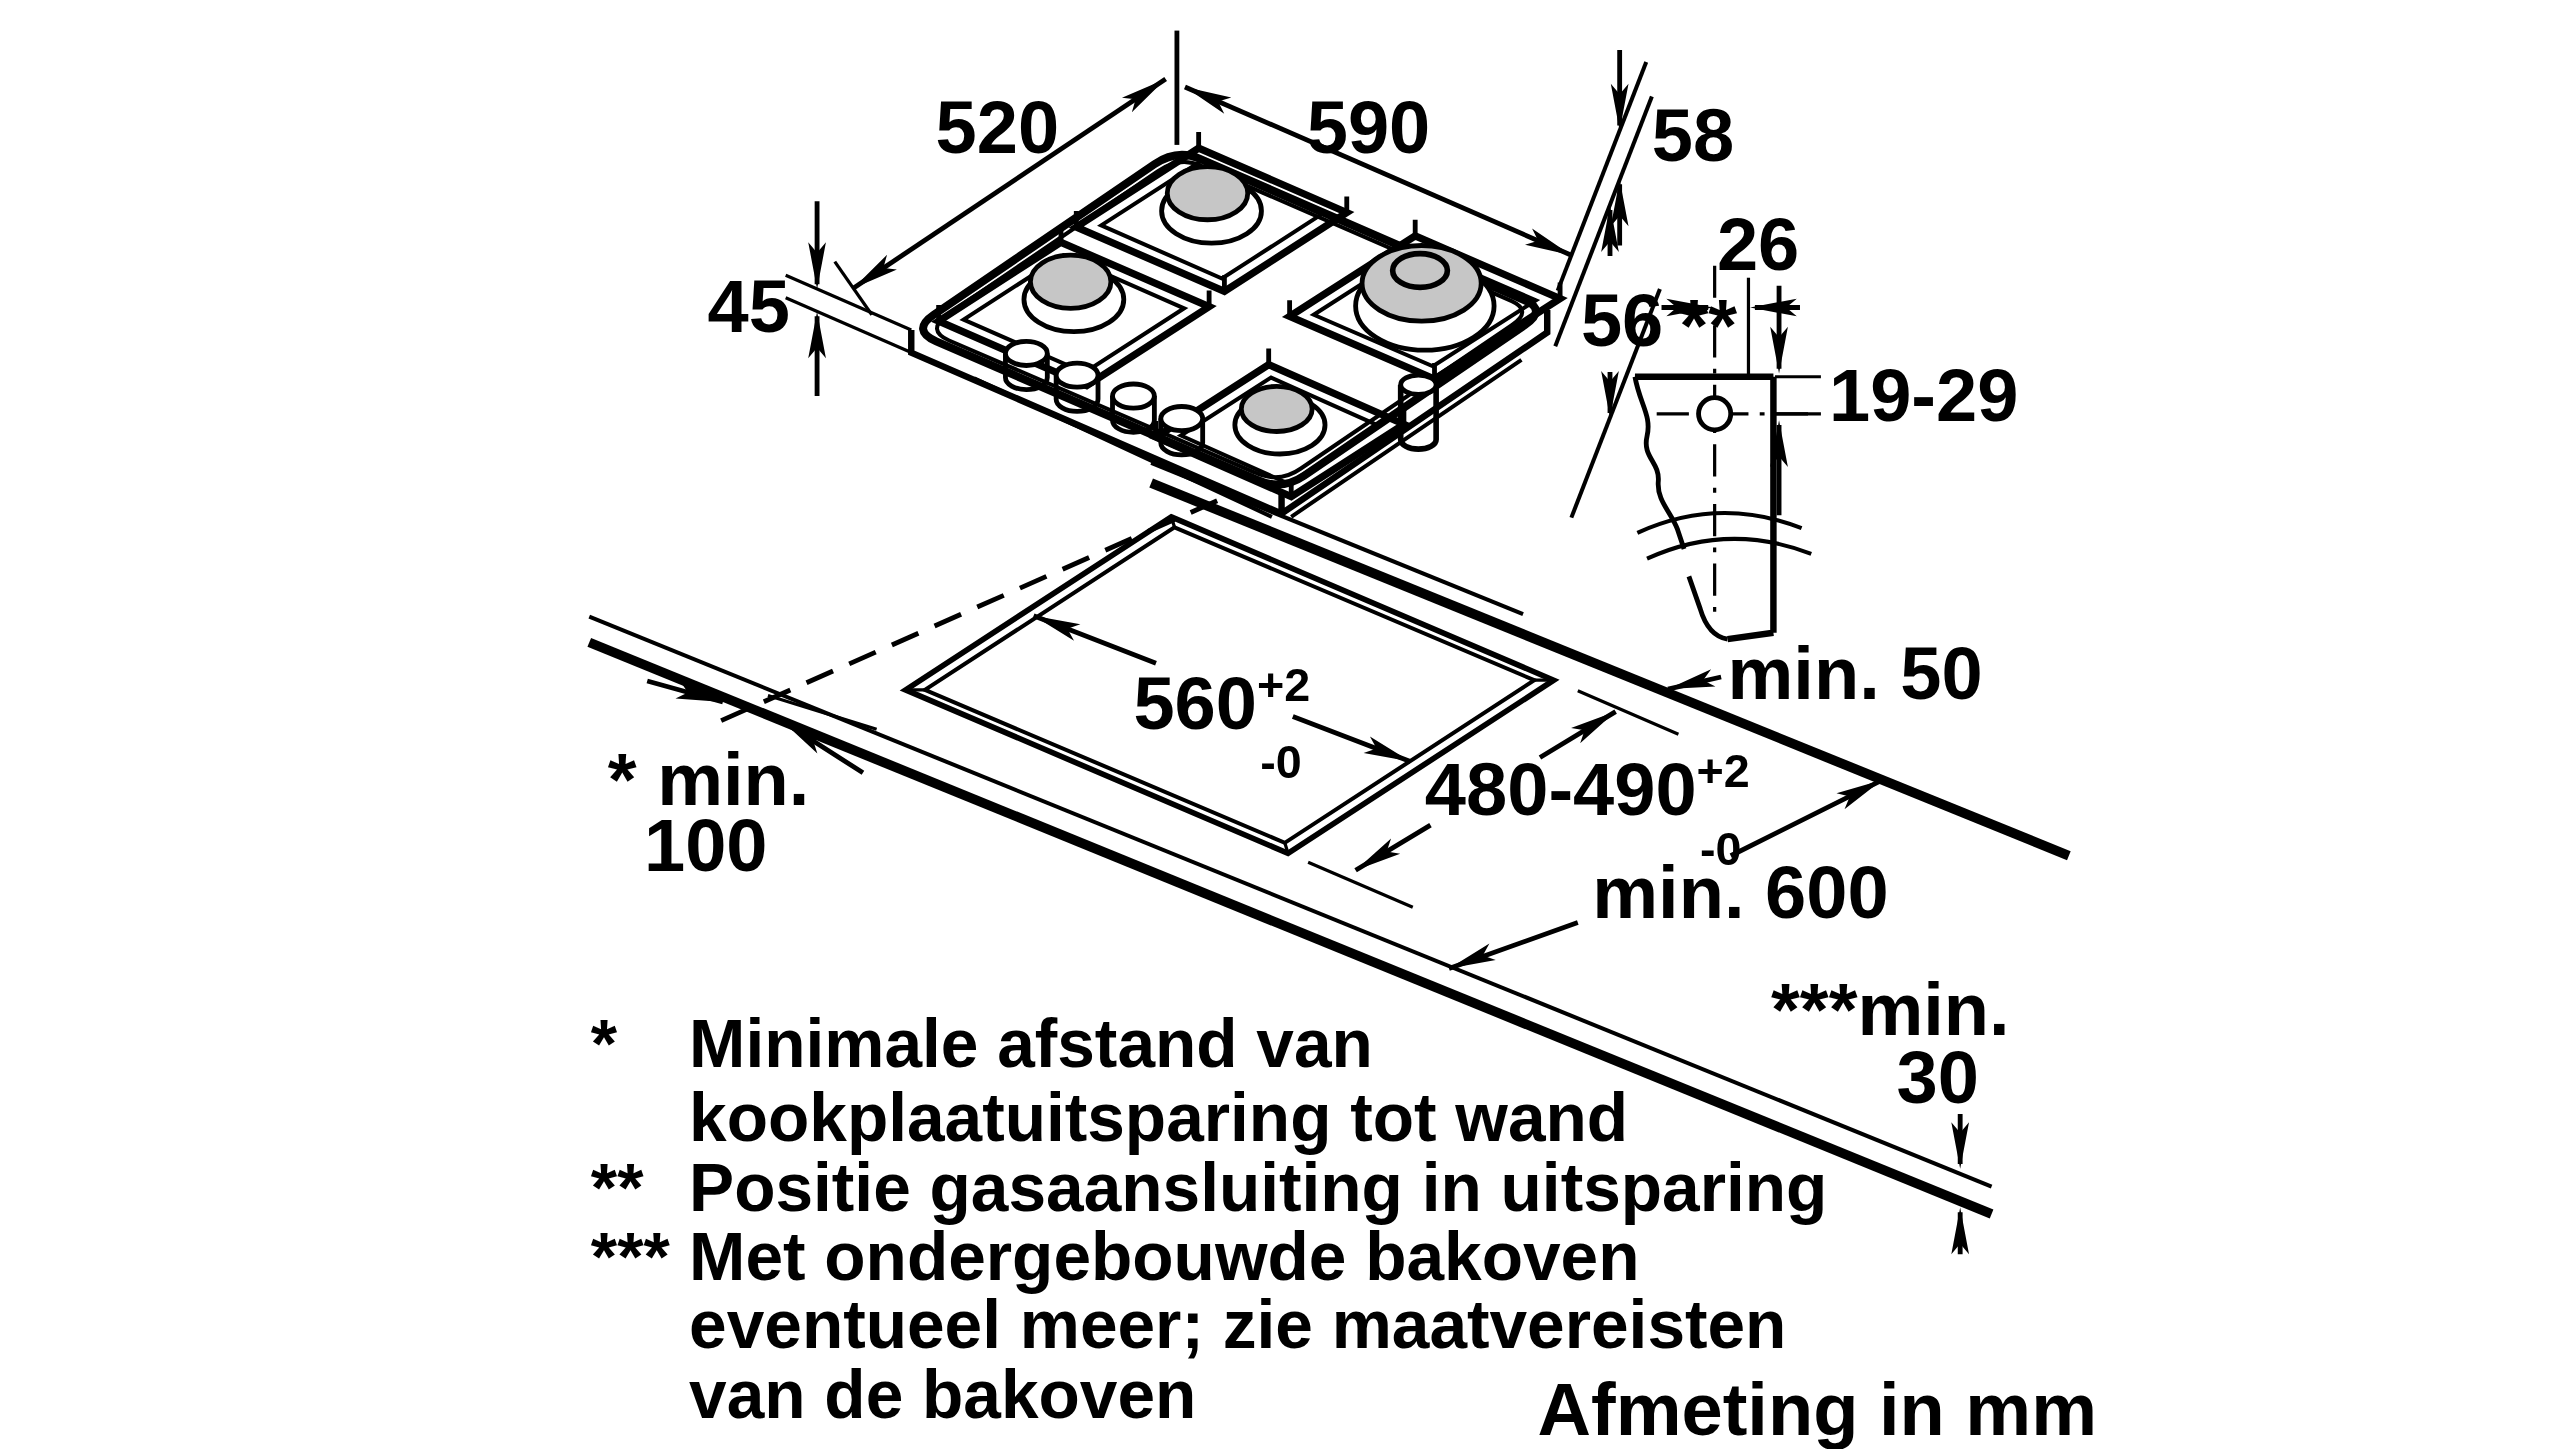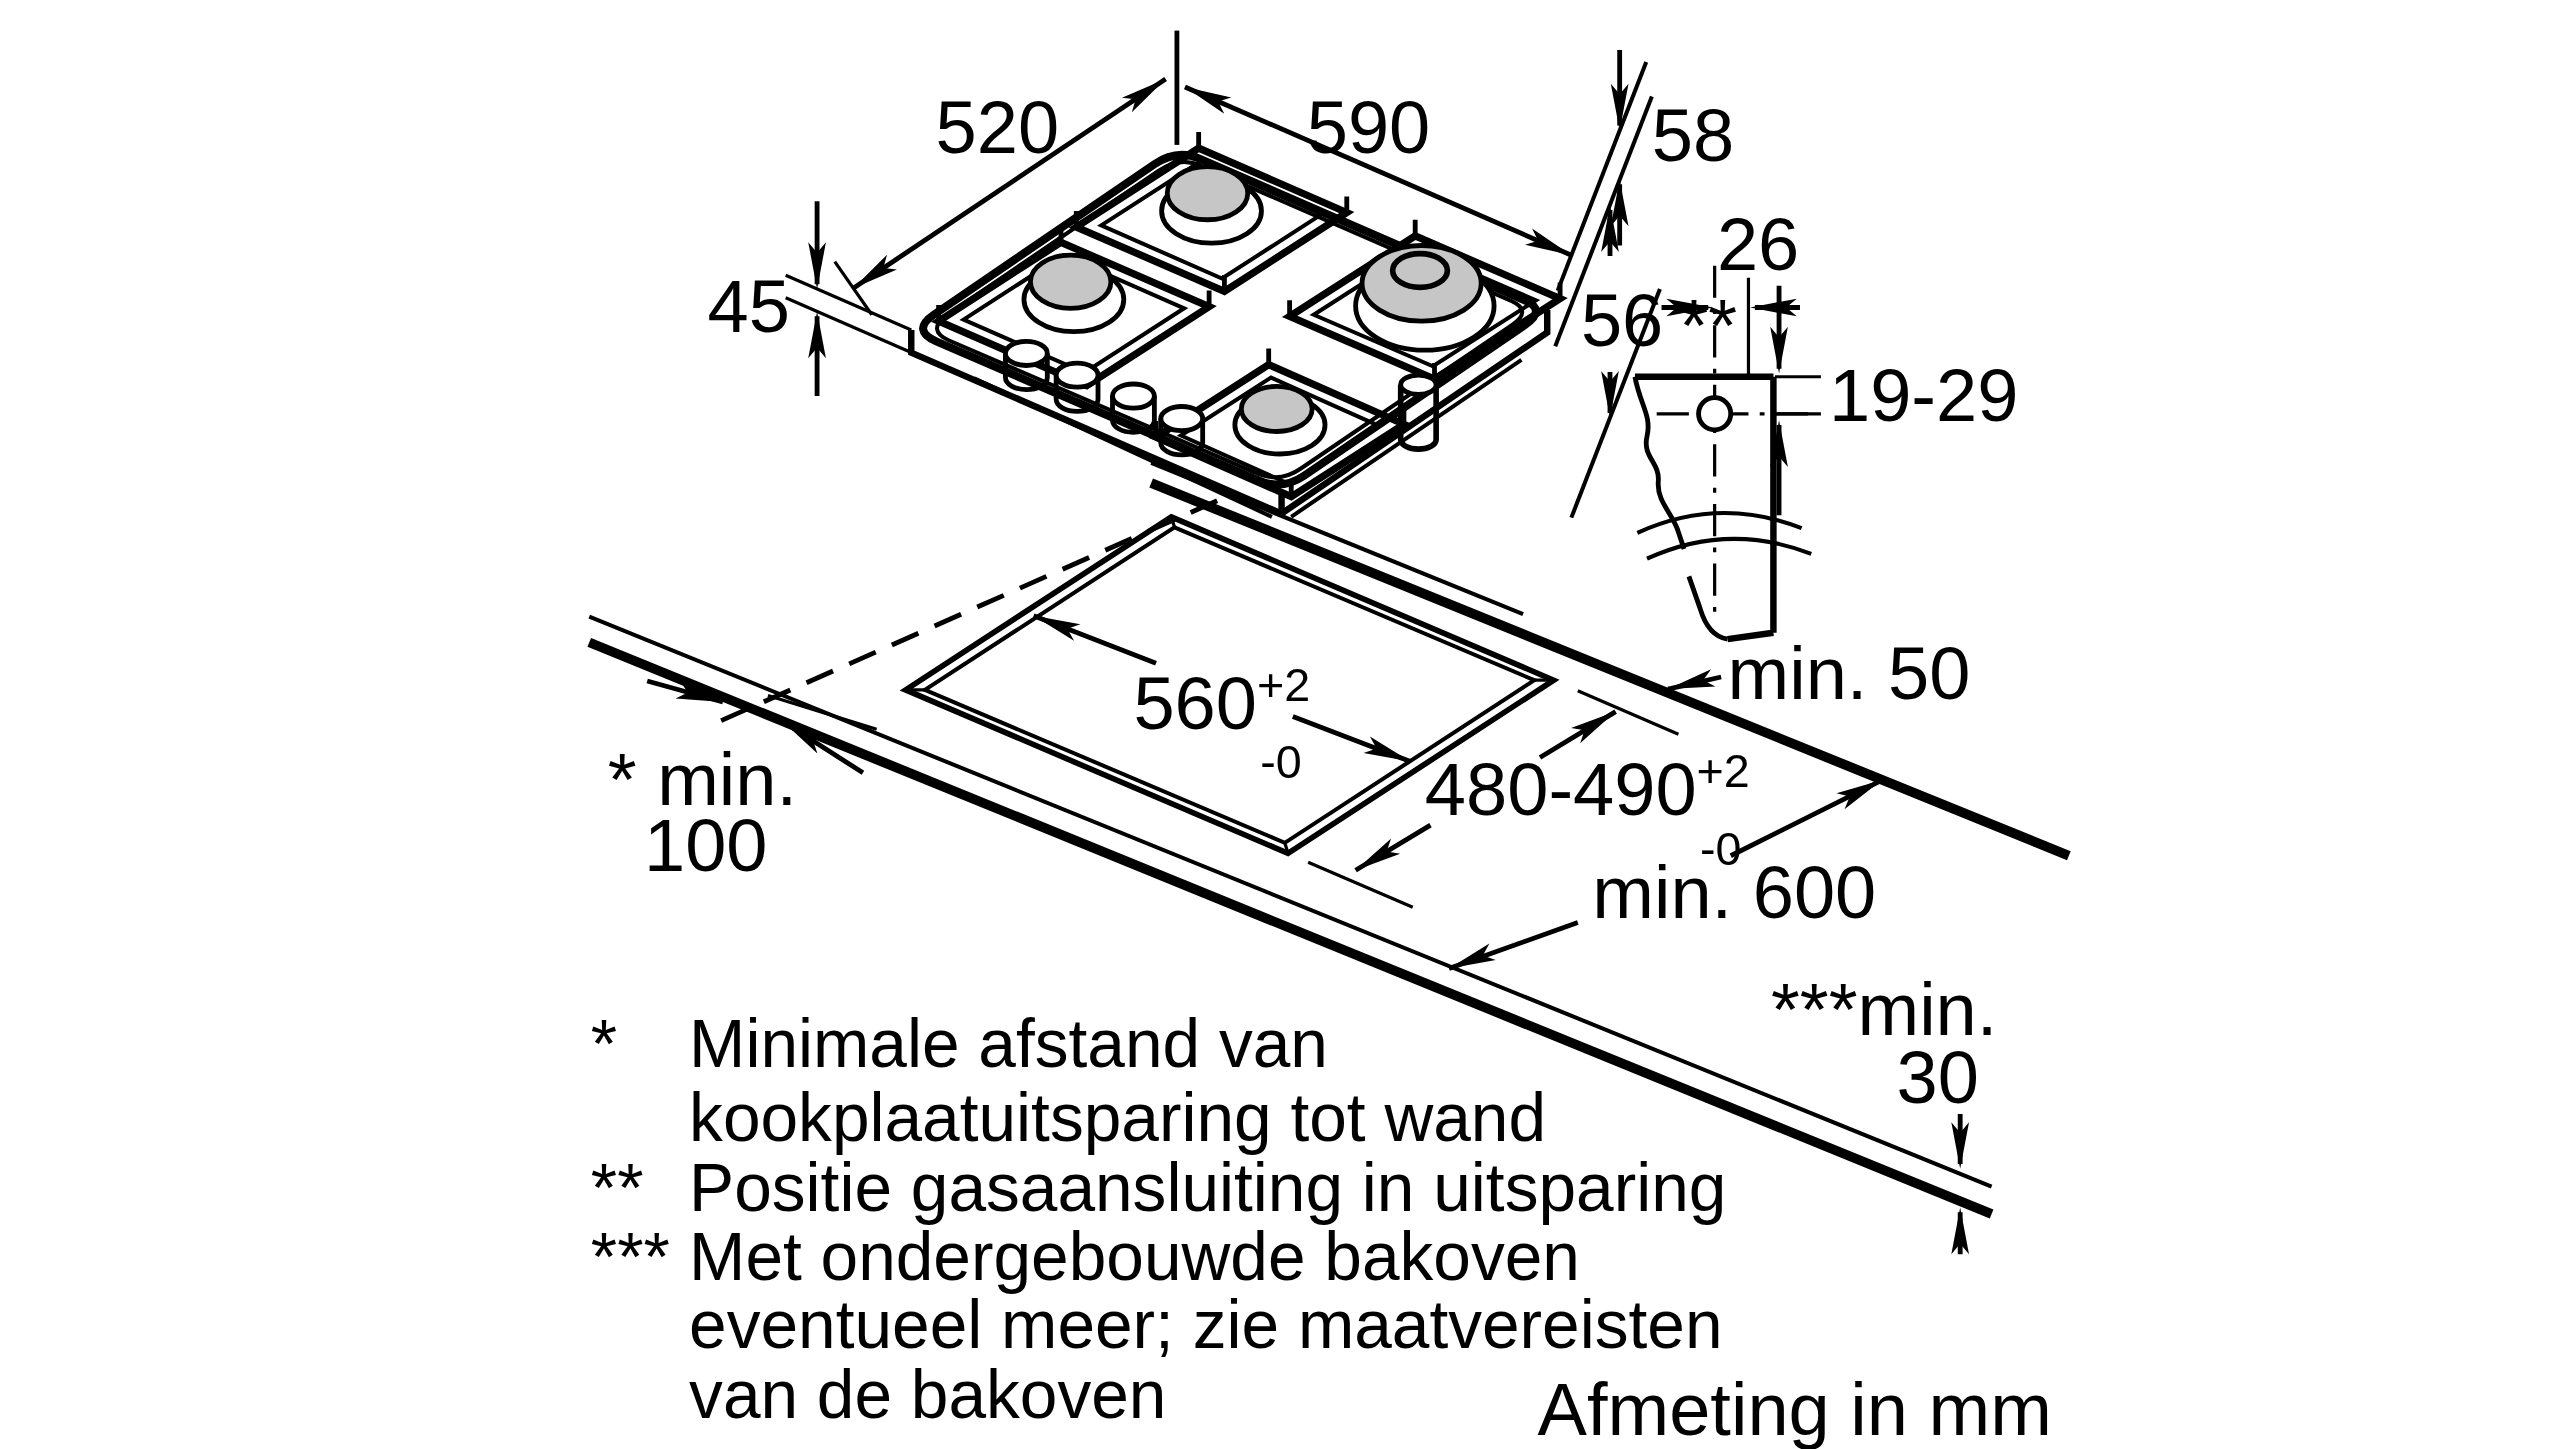--- a/index.html
+++ b/index.html
@@ -1,17 +1,17 @@
 <!DOCTYPE html>
 <html style="font-size:13px"><head>
 <meta charset="utf-8">
 <style>
   html,body{margin:0;padding:0;background:#fff;}
   .stage{position:relative;width:2576px;height:1449px;background:#ffffff;overflow:hidden;
-         font-family:"Liberation Sans",sans-serif;}
+         font-family:"Liberation Sans",sans-serif;font-weight:bold;}
   svg{display:block;}
   text{fill:#000;font-family:"Liberation Sans",sans-serif;}
   .dim{font-size:92px;}
   .dimsmall{font-size:58px;}
   .note{font-size:84px;}
   .units{font-size:92px;}
   .ln{stroke:#000;fill:none;}
 </style>
 </head>
 <body>

